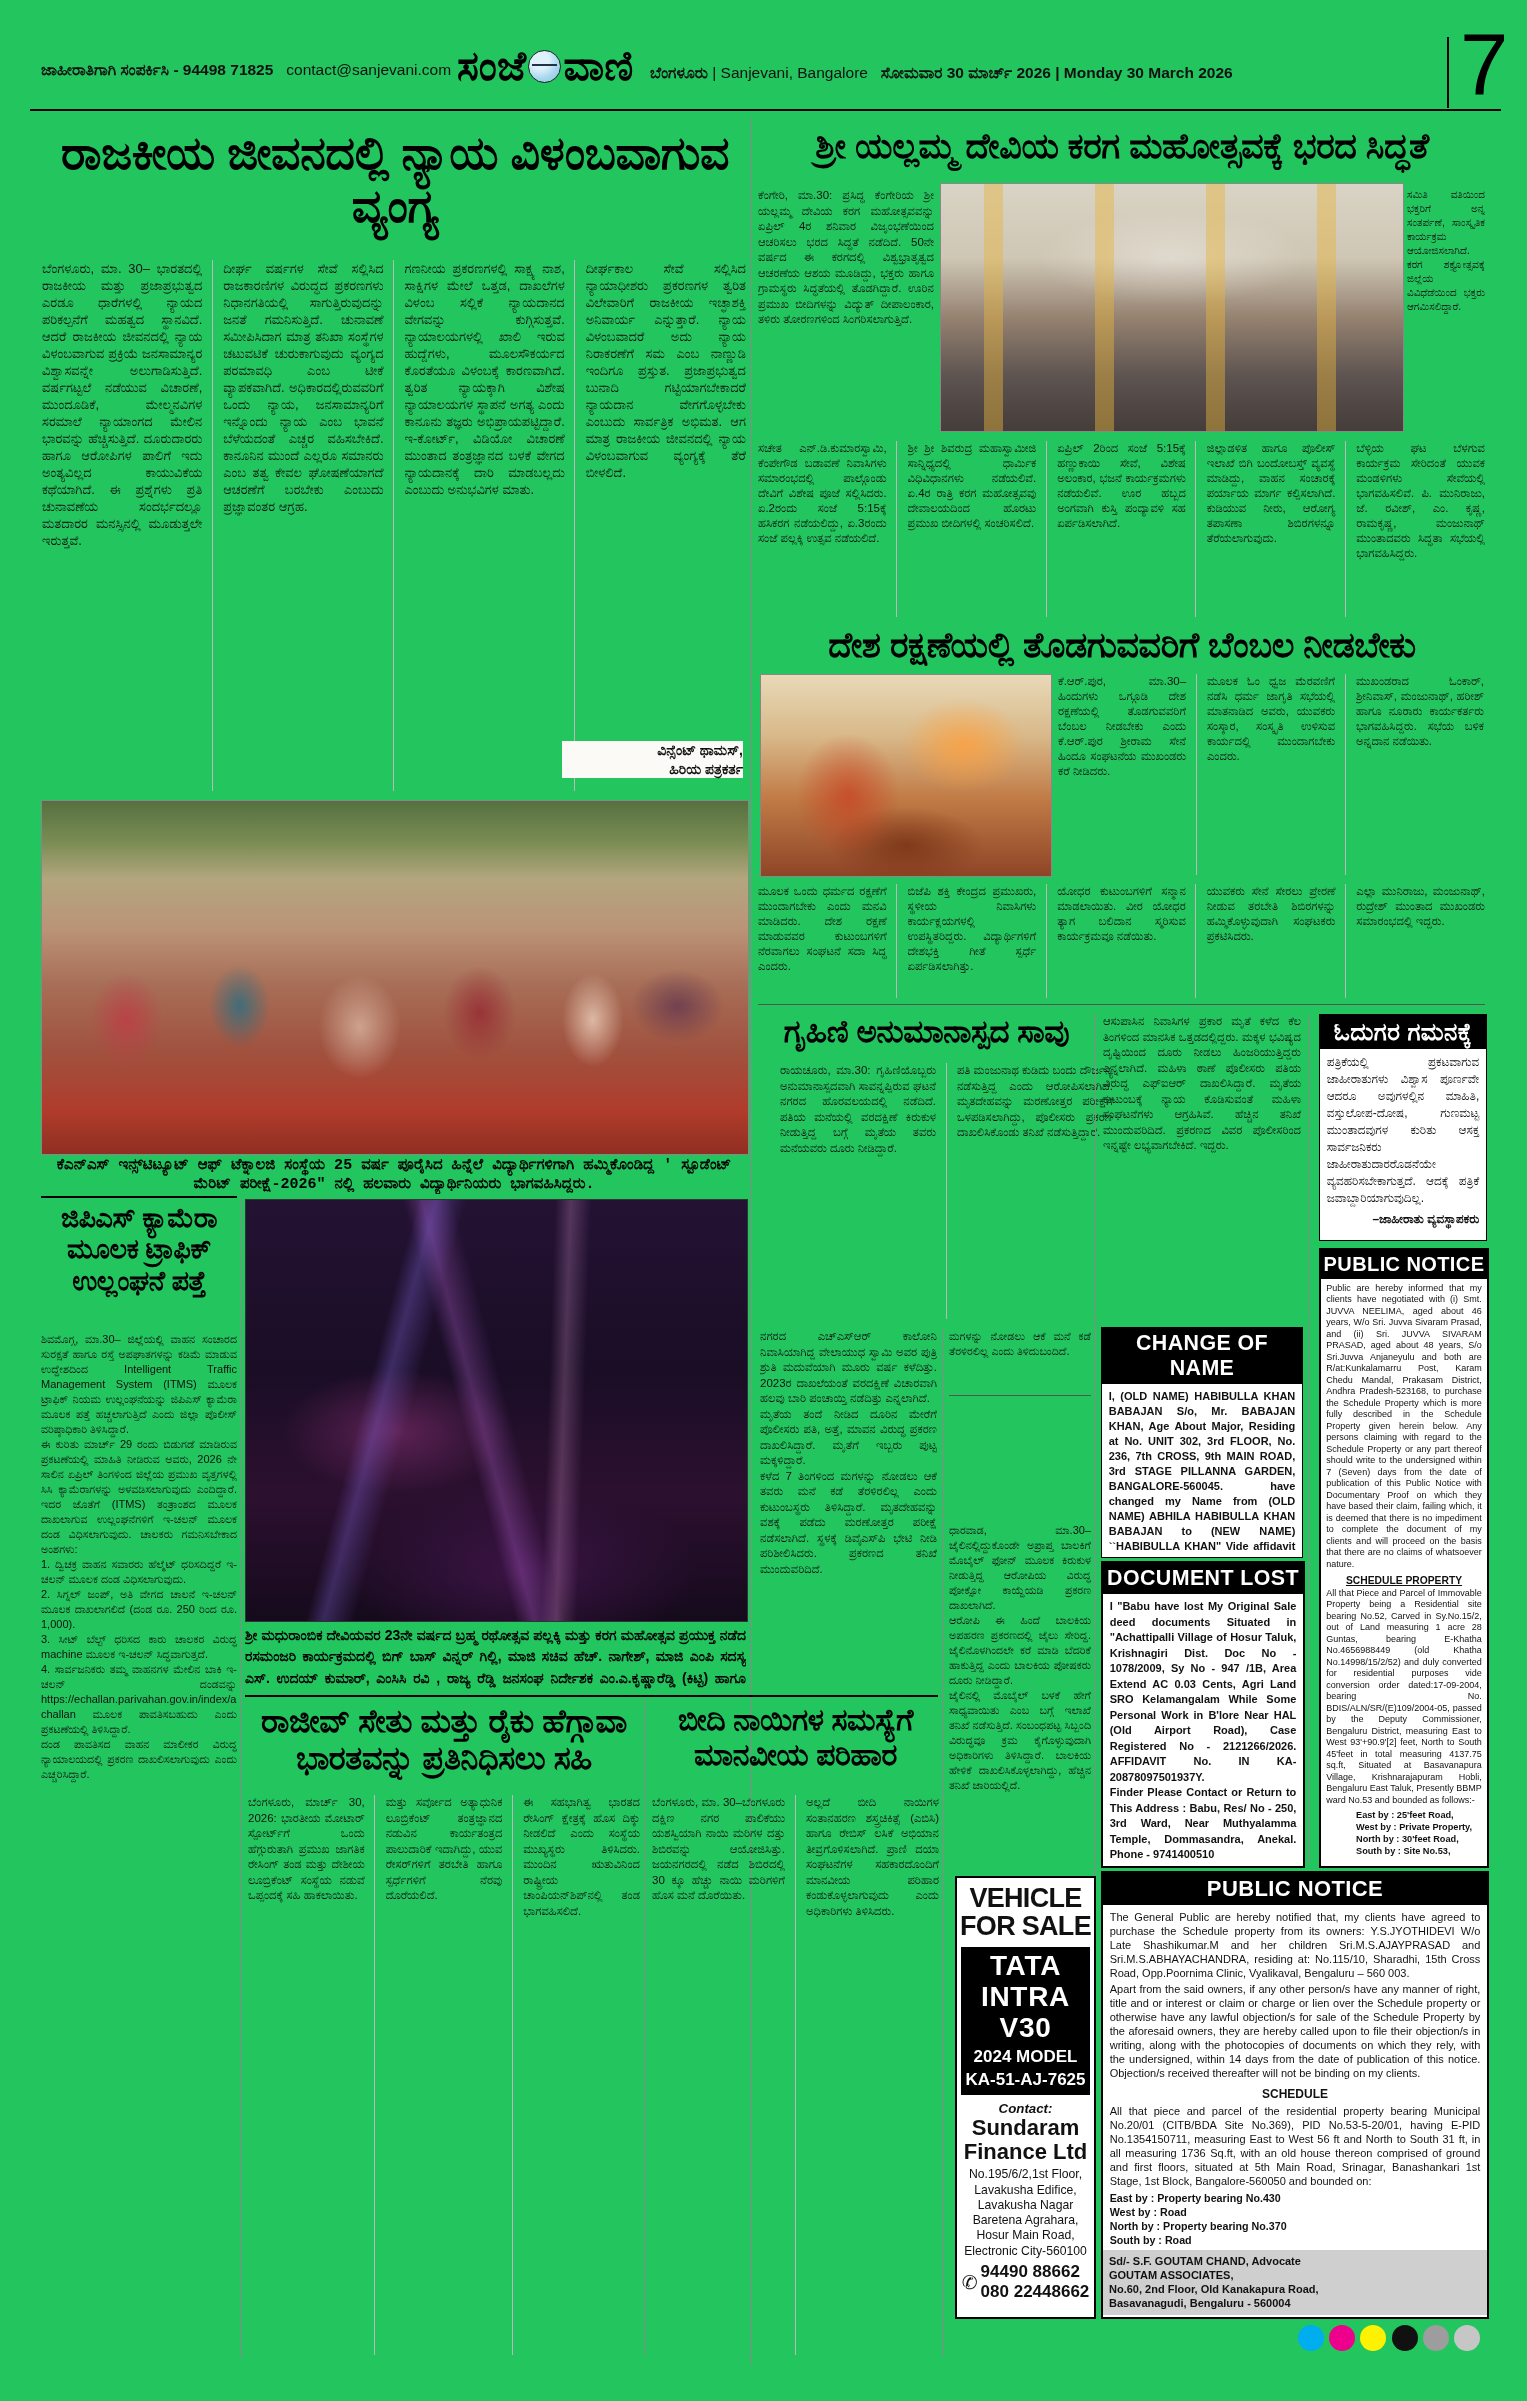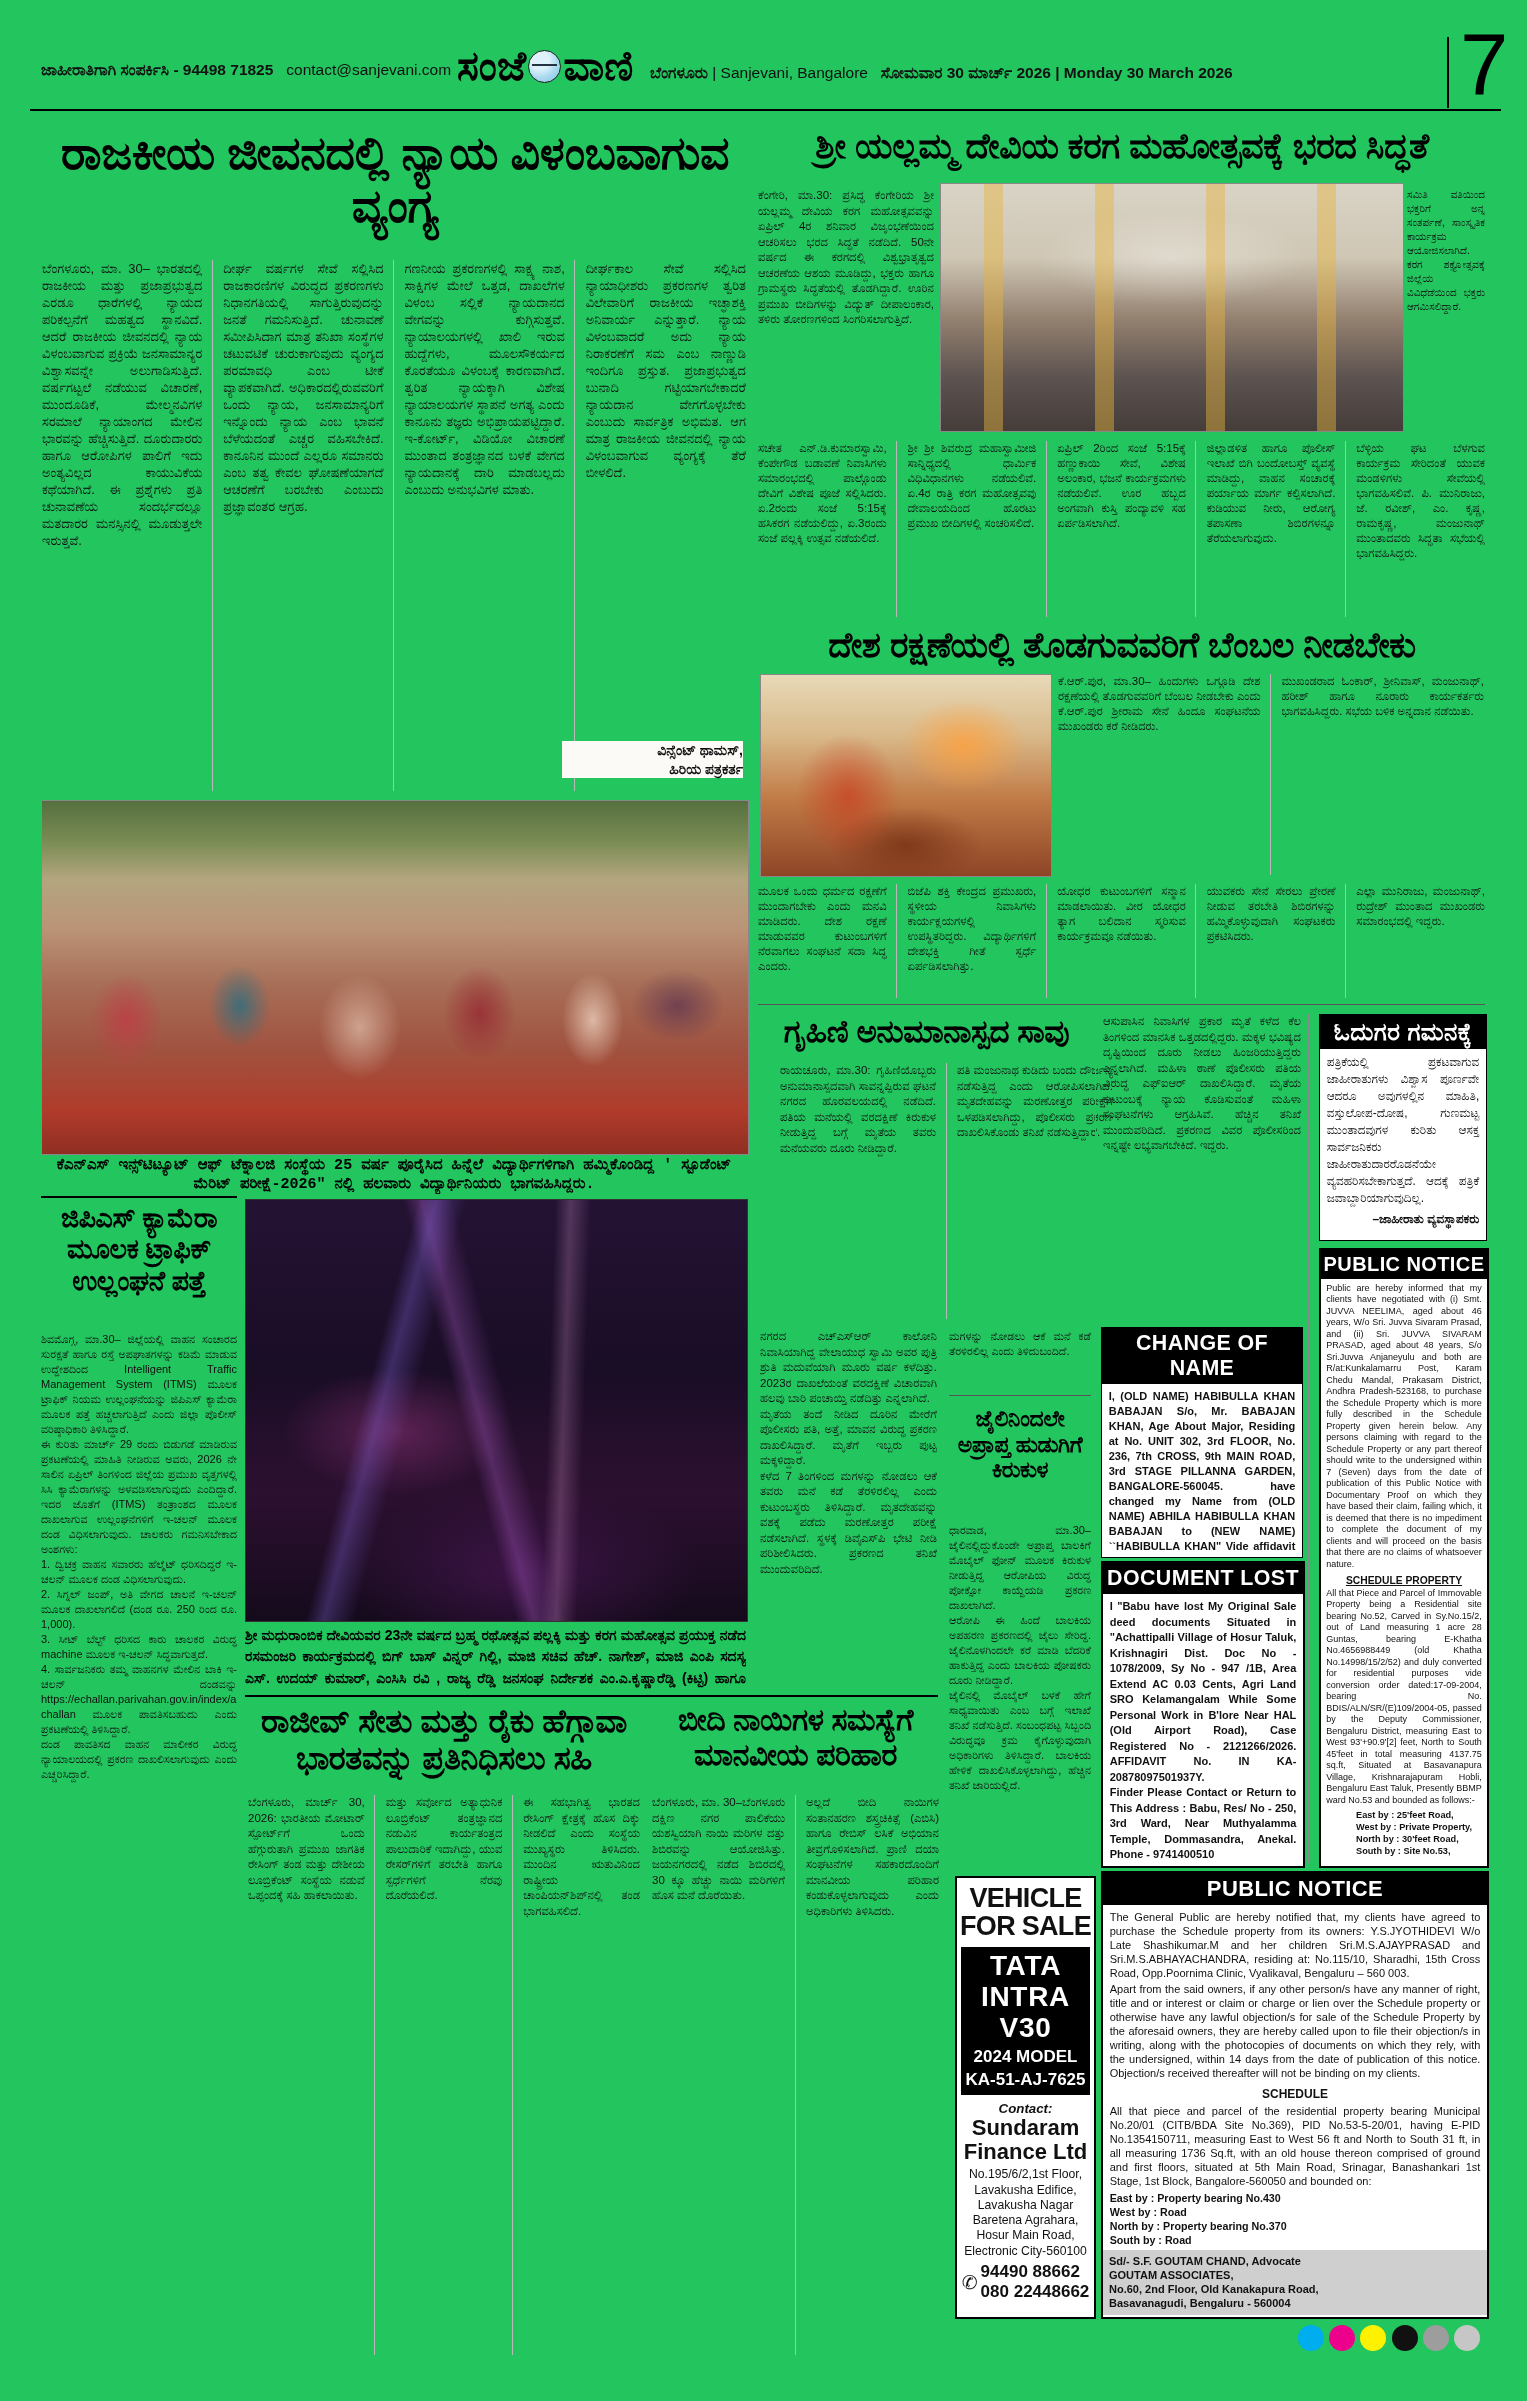--- a/index.html
+++ b/index.html
@@ -139,20 +139,21 @@
   <div class="abs headline" style="left:758px;top:625px;width:728px;height:44px;font-size:35px;">ದೇಶ ರಕ್ಷಣೆಯಲ್ಲಿ ತೊಡಗುವವರಿಗೆ ಬೆಂಬಲ ನೀಡಬೇಕು</div>
 
   <div class="photo" style="left:760px;top:674px;width:290px;height:201px;background:
       radial-gradient(ellipse 89px 67px at 70% 35%, rgba(255,160,60,.8), transparent 70%),
       radial-gradient(ellipse 74px 89px at 30% 60%, rgba(200,60,30,.7), transparent 70%),
       radial-gradient(ellipse 103px 52px at 50% 85%, rgba(120,50,20,.8), transparent 75%),
       linear-gradient(180deg,#e8d9b8 0%,#d9b98a 30%,#c07a45 62%,#8e4527 100%);"></div>
 
   <div class="cols" style="left:1058px;top:674px;width:426px;height:201px;font-size:11.5px;line-height:15px;">
     <div class="col kn">ಕೆ.ಆರ್.ಪುರ, ಮಾ.30– ಹಿಂದುಗಳು ಒಗ್ಗೂಡಿ ದೇಶ ರಕ್ಷಣೆಯಲ್ಲಿ ತೊಡಗುವವರಿಗೆ ಬೆಂಬಲ ನೀಡಬೇಕು ಎಂದು ಕೆ.ಆರ್.ಪುರ ಶ್ರೀರಾಮ ಸೇನೆ ಹಿಂದೂ ಸಂಘಟನೆಯ ಮುಖಂಡರು ಕರೆ ನೀಡಿದರು.</div>
+    <div class="col kn">ಮೂಲಕ ಓಂ ಧ್ವಜ ಮೆರವಣಿಗೆ ನಡೆಸಿ ಧರ್ಮ ಜಾಗೃತಿ ಸಭೆಯಲ್ಲಿ ಮಾತನಾಡಿದ ಅವರು, ಯುವಕರು ಸಂಸ್ಕಾರ, ಸಂಸ್ಕೃತಿ ಉಳಿಸುವ ಕಾರ್ಯದಲ್ಲಿ ಮುಂದಾಗಬೇಕು ಎಂದರು.</div>
     <div class="col kn">ಮುಖಂಡರಾದ ಓಂಕಾರ್, ಶ್ರೀನಿವಾಸ್, ಮಂಜುನಾಥ್, ಹರೀಶ್ ಹಾಗೂ ನೂರಾರು ಕಾರ್ಯಕರ್ತರು ಭಾಗವಹಿಸಿದ್ದರು. ಸಭೆಯ ಬಳಿಕ ಅನ್ನದಾನ ನಡೆಯಿತು.</div>
   </div>
 
   <div class="cols" style="left:758px;top:884px;width:727px;height:114px;font-size:11.5px;line-height:15px;">
     <div class="col kn">ಮೂಲಕ ಒಂದು ಧರ್ಮದ ರಕ್ಷಣೆಗೆ ಮುಂದಾಗಬೇಕು ಎಂದು ಮನವಿ ಮಾಡಿದರು. ದೇಶ ರಕ್ಷಣೆ ಮಾಡುವವರ ಕುಟುಂಬಗಳಿಗೆ ನೆರವಾಗಲು ಸಂಘಟನೆ ಸದಾ ಸಿದ್ಧ ಎಂದರು.</div>
     <div class="col kn">ಬಿಜೆಪಿ ಶಕ್ತಿ ಕೇಂದ್ರದ ಪ್ರಮುಖರು, ಸ್ಥಳೀಯ ನಿವಾಸಿಗಳು ಕಾರ್ಯಕ್ಲಯಗಳಲ್ಲಿ ಉಪಸ್ಥಿತರಿದ್ದರು. ವಿದ್ಯಾರ್ಥಿಗಳಿಗೆ ದೇಶಭಕ್ತಿ ಗೀತೆ ಸ್ಪರ್ಧೆ ಏರ್ಪಡಿಸಲಾಗಿತ್ತು.</div>
     <div class="col kn">ಯೋಧರ ಕುಟುಂಬಗಳಿಗೆ ಸನ್ಮಾನ ಮಾಡಲಾಯಿತು. ವೀರ ಯೋಧರ ತ್ಯಾಗ ಬಲಿದಾನ ಸ್ಮರಿಸುವ ಕಾರ್ಯಕ್ರಮವೂ ನಡೆಯಿತು.</div>
     <div class="col kn">ಯುವಕರು ಸೇನೆ ಸೇರಲು ಪ್ರೇರಣೆ ನೀಡುವ ತರಬೇತಿ ಶಿಬಿರಗಳನ್ನು ಹಮ್ಮಿಕೊಳ್ಳುವುದಾಗಿ ಸಂಘಟಕರು ಪ್ರಕಟಿಸಿದರು.</div>
     <div class="col kn">ಎಲ್ಲಾ ಮುನಿರಾಜು, ಮಂಜುನಾಥ್, ರುದ್ರೇಶ್ ಮುಂತಾದ ಮುಖಂಡರು ಸಮಾರಂಭದಲ್ಲಿ ಇದ್ದರು.</div>
   </div>
@@ -166,21 +167,20 @@
   </div>
   <div class="abs kn" style="left:1103px;top:1014px;width:198px;height:305px;font-size:11.5px;line-height:15.5px;overflow:hidden;">ಆಸುಪಾಸಿನ ನಿವಾಸಿಗಳ ಪ್ರಕಾರ ಮೃತೆ ಕಳೆದ ಕೆಲ ತಿಂಗಳಿಂದ ಮಾನಸಿಕ ಒತ್ತಡದಲ್ಲಿದ್ದರು. ಮಕ್ಕಳ ಭವಿಷ್ಯದ ದೃಷ್ಟಿಯಿಂದ ದೂರು ನೀಡಲು ಹಿಂಜರಿಯುತ್ತಿದ್ದರು ಎನ್ನಲಾಗಿದೆ. ಮಹಿಳಾ ಠಾಣೆ ಪೊಲೀಸರು ಪತಿಯ ವಿರುದ್ಧ ಎಫ್‌ಐಆರ್ ದಾಖಲಿಸಿದ್ದಾರೆ. ಮೃತೆಯ ಕುಟುಂಬಕ್ಕೆ ನ್ಯಾಯ ಕೊಡಿಸುವಂತೆ ಮಹಿಳಾ ಸಂಘಟನೆಗಳು ಆಗ್ರಹಿಸಿವೆ. ಹೆಚ್ಚಿನ ತನಿಖೆ ಮುಂದುವರಿದಿದೆ. ಪ್ರಕರಣದ ವಿವರ ಪೊಲೀಸರಿಂದ ಇನ್ನಷ್ಟೇ ಲಭ್ಯವಾಗಬೇಕಿದೆ. ಇದ್ದರು.</div>
 
   <div class="abs kn pre" style="left:760px;top:1329px;width:177px;height:534px;font-size:11.5px;line-height:15.5px;overflow:hidden;">ನಗರದ ಎಚ್‌ಎಸ್‌ಆರ್ ಕಾಲೋನಿ ನಿವಾಸಿಯಾಗಿದ್ದ ವೇಲಾಯುಧ ಸ್ವಾಮಿ ಅವರ ಪುತ್ರಿ ಶ್ರುತಿ ಮದುವೆಯಾಗಿ ಮೂರು ವರ್ಷ ಕಳೆದಿತ್ತು. 2023ರ ದಾಖಲೆಯಂತೆ ವರದಕ್ಷಿಣೆ ವಿಚಾರವಾಗಿ ಹಲವು ಬಾರಿ ಪಂಚಾಯ್ತಿ ನಡೆದಿತ್ತು ಎನ್ನಲಾಗಿದೆ.
 ಮೃತೆಯ ತಂದೆ ನೀಡಿದ ದೂರಿನ ಮೇರೆಗೆ ಪೊಲೀಸರು ಪತಿ, ಅತ್ತೆ, ಮಾವನ ವಿರುದ್ಧ ಪ್ರಕರಣ ದಾಖಲಿಸಿದ್ದಾರೆ. ಮೃತೆಗೆ ಇಬ್ಬರು ಪುಟ್ಟ ಮಕ್ಕಳಿದ್ದಾರೆ.
 ಕಳೆದ 7 ತಿಂಗಳಿಂದ ಮಗಳನ್ನು ನೋಡಲು ಆಕೆ ತವರು ಮನೆ ಕಡೆ ತೆರಳಿರಲಿಲ್ಲ ಎಂದು ಕುಟುಂಬಸ್ಥರು ತಿಳಿಸಿದ್ದಾರೆ. ಮೃತದೇಹವನ್ನು ವಶಕ್ಕೆ ಪಡೆದು ಮರಣೋತ್ತರ ಪರೀಕ್ಷೆ ನಡೆಸಲಾಗಿದೆ. ಸ್ಥಳಕ್ಕೆ ಡಿವೈಎಸ್‌ಪಿ ಭೇಟಿ ನೀಡಿ ಪರಿಶೀಲಿಸಿದರು. ಪ್ರಕರಣದ ತನಿಖೆ ಮುಂದುವರಿದಿದೆ.</div>
 
   <div class="vrule" style="left:943px;top:1329px;height:1027px;"></div>
   <div class="abs kn" style="left:949px;top:1329px;width:142px;height:61px;font-size:11px;line-height:15px;overflow:hidden;">ಮಗಳನ್ನು ನೋಡಲು ಆಕೆ ಮನೆ ಕಡೆ ತೆರಳಿರಲಿಲ್ಲ ಎಂದು ತಿಳಿದುಬಂದಿದೆ.</div>
   <div class="hrule" style="left:949px;top:1395px;width:142px;height:0.7px;background:#555;"></div>
-  <div class="abs headline" style="left:949px;top:1406px;width:142px;height:108px;font-size:22px;">ಜೈಲಿನಿಂದಲೇ ಅಪ್ರಾಪ್ತ ಹುಡುಗಿಗೆ ಕಿರುಕುಳ</div>
   <div class="abs kn pre" style="left:949px;top:1523px;width:142px;height:340px;font-size:11px;line-height:15px;overflow:hidden;">ಧಾರವಾಡ, ಮಾ.30– ಜೈಲಿನಲ್ಲಿದ್ದುಕೊಂಡೇ ಅಪ್ರಾಪ್ತ ಬಾಲಕಿಗೆ ಮೊಬೈಲ್ ಫೋನ್ ಮೂಲಕ ಕಿರುಕುಳ ನೀಡುತ್ತಿದ್ದ ಆರೋಪಿಯ ವಿರುದ್ಧ ಪೋಕ್ಸೋ ಕಾಯ್ದೆಯಡಿ ಪ್ರಕರಣ ದಾಖಲಾಗಿದೆ.
 ಆರೋಪಿ ಈ ಹಿಂದೆ ಬಾಲಕಿಯ ಅಪಹರಣ ಪ್ರಕರಣದಲ್ಲಿ ಜೈಲು ಸೇರಿದ್ದ. ಜೈಲಿನೊಳಗಿಂದಲೇ ಕರೆ ಮಾಡಿ ಬೆದರಿಕೆ ಹಾಕುತ್ತಿದ್ದ ಎಂದು ಬಾಲಕಿಯ ಪೋಷಕರು ದೂರು ನೀಡಿದ್ದಾರೆ.
 ಜೈಲಿನಲ್ಲಿ ಮೊಬೈಲ್ ಬಳಕೆ ಹೇಗೆ ಸಾಧ್ಯವಾಯಿತು ಎಂಬ ಬಗ್ಗೆ ಇಲಾಖೆ ತನಿಖೆ ನಡೆಸುತ್ತಿದೆ. ಸಂಬಂಧಪಟ್ಟ ಸಿಬ್ಬಂದಿ ವಿರುದ್ಧವೂ ಕ್ರಮ ಕೈಗೊಳ್ಳುವುದಾಗಿ ಅಧಿಕಾರಿಗಳು ತಿಳಿಸಿದ್ದಾರೆ. ಬಾಲಕಿಯ ಹೇಳಿಕೆ ದಾಖಲಿಸಿಕೊಳ್ಳಲಾಗಿದ್ದು, ಹೆಚ್ಚಿನ ತನಿಖೆ ಜಾರಿಯಲ್ಲಿದೆ.</div>
 
   <div class="vrule" style="left:1095px;top:1014px;height:1301px;"></div>
   <div class="vrule" style="left:1308px;top:1014px;height:849px;"></div>
 
   <div class="box" style="left:1319px;top:1014px;width:166px;height:225px;border-width:1.5px;">
     <div class="box-head" style="font-size:24px;">ಓದುಗರ ಗಮನಕ್ಕೆ</div>
     <div class="box-body kn" style="font-size:12px;line-height:17px;">ಪತ್ರಿಕೆಯಲ್ಲಿ ಪ್ರಕಟವಾಗುವ ಜಾಹೀರಾತುಗಳು ವಿಶ್ವಾಸ ಪೂರ್ಣವೇ ಆದರೂ ಅವುಗಳಲ್ಲಿನ ಮಾಹಿತಿ, ವಸ್ತುಲೋಪ-ದೋಷ, ಗುಣಮಟ್ಟ ಮುಂತಾದವುಗಳ ಕುರಿತು ಆಸಕ್ತ ಸಾರ್ವಜನಿಕರು ಜಾಹೀರಾತುದಾರರೊಡನೆಯೇ ವ್ಯವಹರಿಸಬೇಕಾಗುತ್ತದೆ. ಆದಕ್ಕೆ ಪತ್ರಿಕೆ ಜವಾಬ್ದಾರಿಯಾಗುವುದಿಲ್ಲ.</div>

